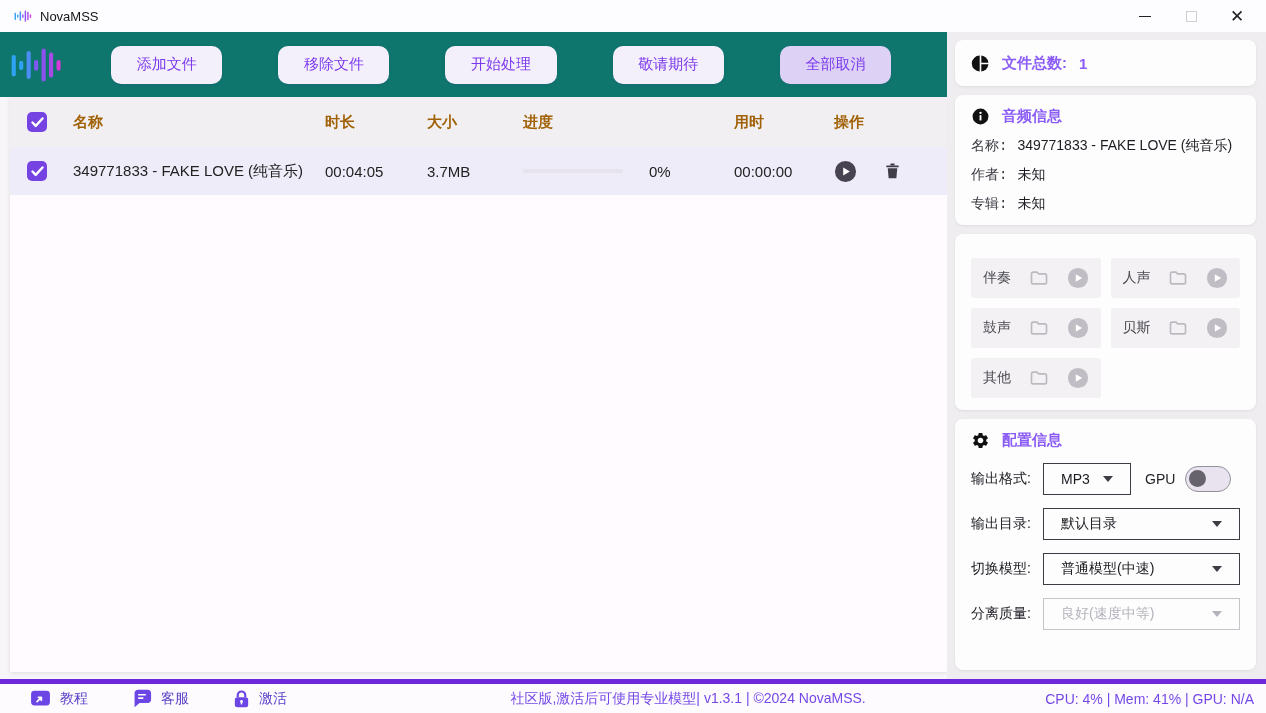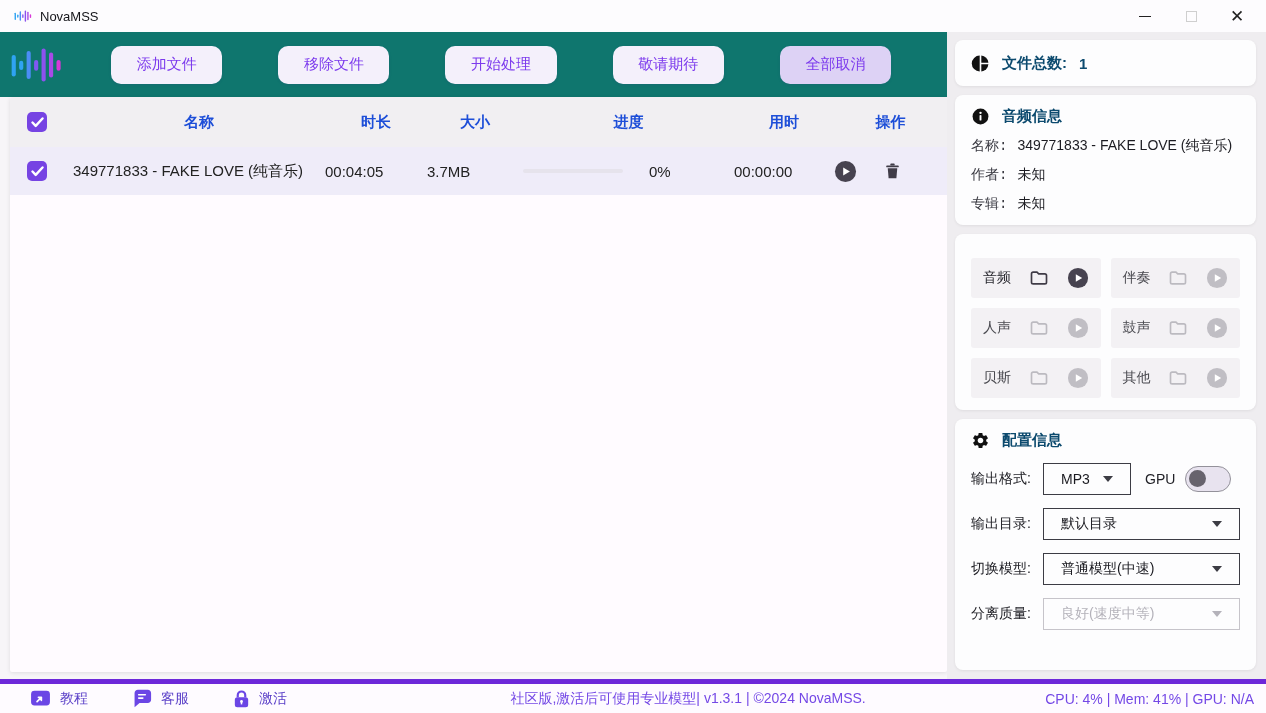--- a/index.html
+++ b/index.html
@@ -37,40 +37,40 @@
   .table-card {
     flex:1; margin:0 0 7px 10px; background:#fffbff; border-radius:2px;
     box-shadow:0 1px 4px rgba(0,0,0,.10); overflow:hidden;
     display:flex; flex-direction:column;
   }
   .t-row {
     display:grid;
     grid-template-columns:46px 252px 102px 96px 211px 100px auto;
     align-items:center; padding-left:17px;
   }
-  .t-head { height:50px; background:#f1eff2; font-weight:700; font-size:15px; color:#1d4ed8;text-align:center; }
+  .t-head { height:50px; background:#f1eff2; font-weight:700; font-size:15px; color:#a16207; }
   .t-data { height:48px; background:#efecf9; font-size:15px; color:#222; }
   .cell-name { white-space:nowrap; overflow:hidden; text-overflow:ellipsis; padding-right:18px; }
   .checkbox {
     width:20px; height:20px; border-radius:5px; background:#7643e3;
     display:flex; align-items:center; justify-content:center; cursor:pointer;
   }
   .progress-wrap { display:flex; align-items:center; }
   .progress-track { width:100px; height:4px; background:#e6e3ec; border-radius:2px; margin-right:26px; }
   .progress-fill { height:100%; width:0%; background:#7c3aed; border-radius:2px; }
   .ops { display:flex; align-items:center; gap:26px; }
   .icon-btn { background:none; border:none; padding:0; cursor:pointer; display:flex; align-items:center; }
   
   .right-col { flex:1; background:#efedf0; padding:8px 10px 9px 8px; display:flex; flex-direction:column; min-height:0; }
   .card {
     background:#fdfdfe; border-radius:8px; box-shadow:0 1px 3px rgba(0,0,0,.07);
     padding:12px 16px; margin-bottom:9px;
   }
   .card:last-child { margin-bottom:0; flex:1; }
-  .card-title-row { display:flex; align-items:center; gap:12px; font-size:15px; font-weight:600; color:#0c4a6e; }
+  .card-title-row { display:flex; align-items:center; gap:12px; font-size:15px; font-weight:600; color:#8b5cf6; }
   .card-title-row svg { flex:0 0 auto; }
   .totals-card { height:46px; display:flex; align-items:center; padding:0 16px; }
   .totals-card .card-title-row { font-weight:600; }
   .info-field { display:flex; margin-top:11px; font-size:14px; color:#1c1c22; }
   .info-field .f-label { color:#3a3a42; margin-right:10px; flex:0 0 auto;font-family:Liberation Mono, monospace; }
   .results-grid { display:grid; grid-template-columns:1fr 1fr; gap:10px; margin-top:12px; }
   .result-cell {
     height:40px; background:#f3f1f4; border-radius:3px;
     display:flex; align-items:center; justify-content:space-between; padding:0 12px;
     font-size:14px; color:#2a2a30;
@@ -231,34 +231,20 @@
         <span>未知</span>
       </div>
       <div class="info-field">
         <span class="f-label">专辑:</span>
         <span>未知</span>
       </div>
     </div>
 
     <div class="card">
       <div class="results-grid">
-        <div class="result-cell">
-          <span>音频</span>
-          <button class="icon-btn">
-            <svg width="24" height="20" viewBox="0 0 24 24" fill="none" stroke="#3f3b46" stroke-width="2" stroke-linejoin="round">
-                <path d="M3 7c0-1.1.9-2 2-2h4.6l2 2H19c1.1 0 2 .9 2 2v8c0 1.1-.9 2-2 2H5c-1.1 0-2-.9-2-2V7z"></path>
-              </svg>
-          </button>
-          <button class="icon-btn">
-            <svg width="22" height="22" viewBox="0 0 24 24">
-                <circle cx="12" cy="12" r="11" fill="#474350"></circle>
-                <path d="M9.6 7.8l7 4.2-7 4.2z" fill="#fff"></path>
-              </svg>
-          </button>
-        </div>
         <div class="result-cell disabled">
           <span>伴奏</span>
           <button class="icon-btn">
             <svg width="24" height="20" viewBox="0 0 24 24" fill="none" stroke="#bcbac0" stroke-width="2" stroke-linejoin="round">
                 <path d="M3 7c0-1.1.9-2 2-2h4.6l2 2H19c1.1 0 2 .9 2 2v8c0 1.1-.9 2-2 2H5c-1.1 0-2-.9-2-2V7z"></path>
               </svg>
           </button>
           <button class="icon-btn">
             <svg width="22" height="22" viewBox="0 0 24 24">
                 <circle cx="12" cy="12" r="11" fill="#c0bec4"></circle>

